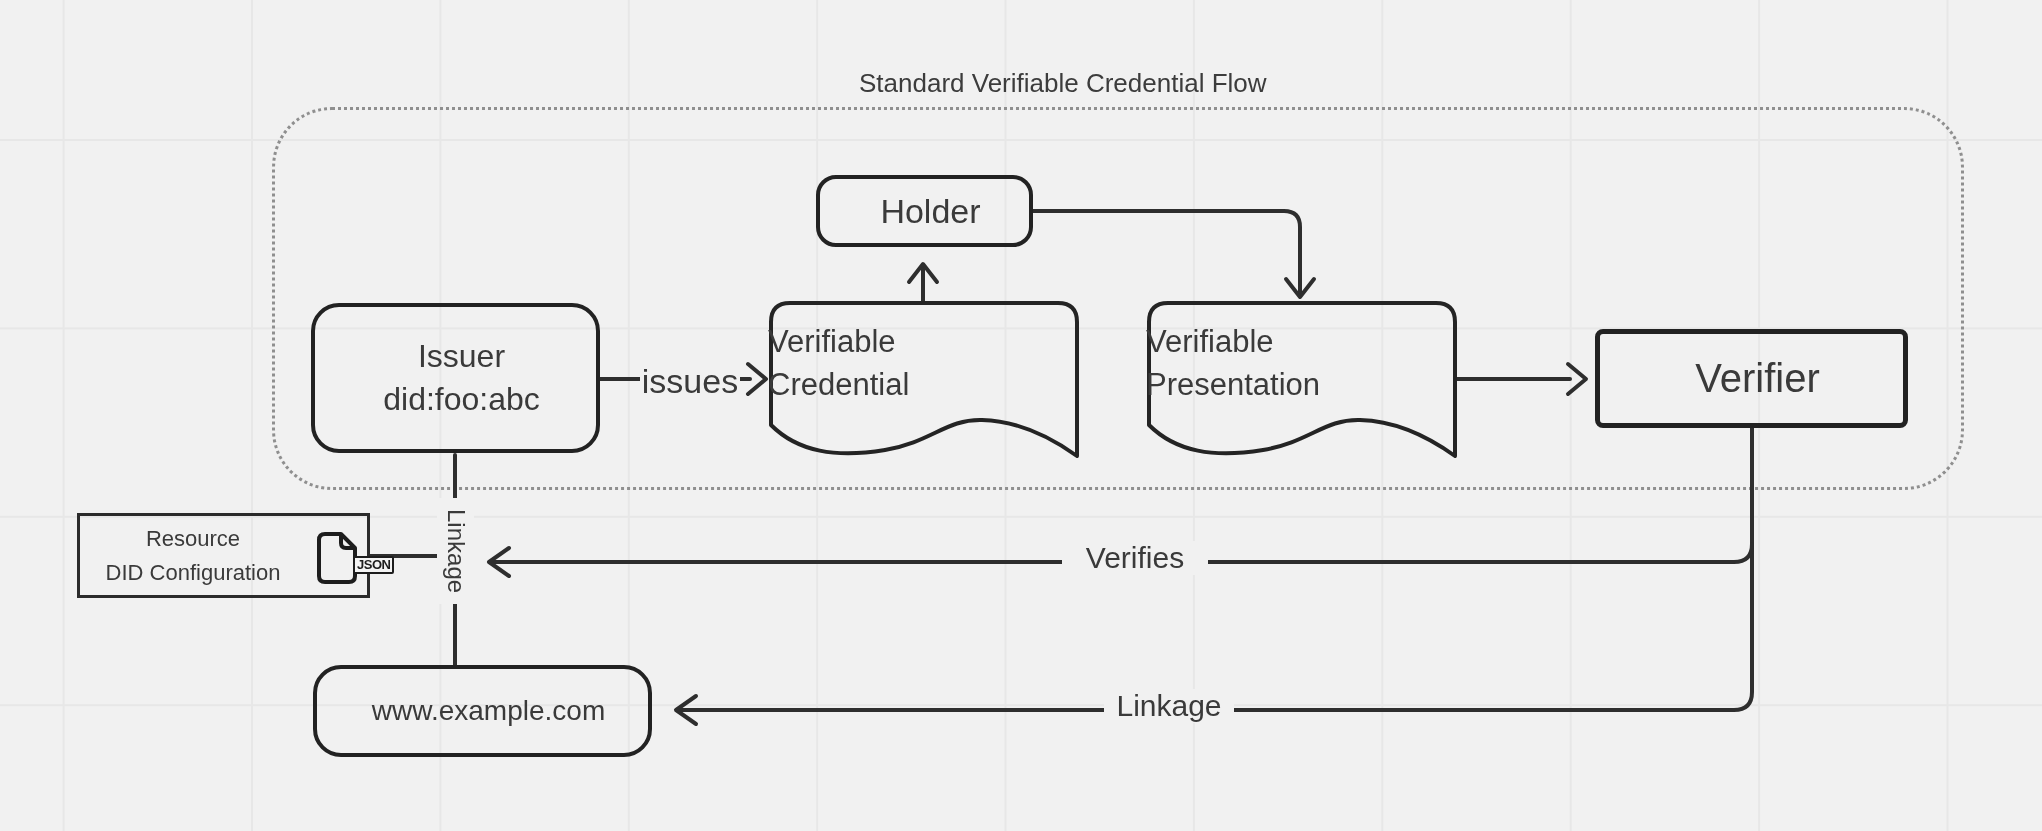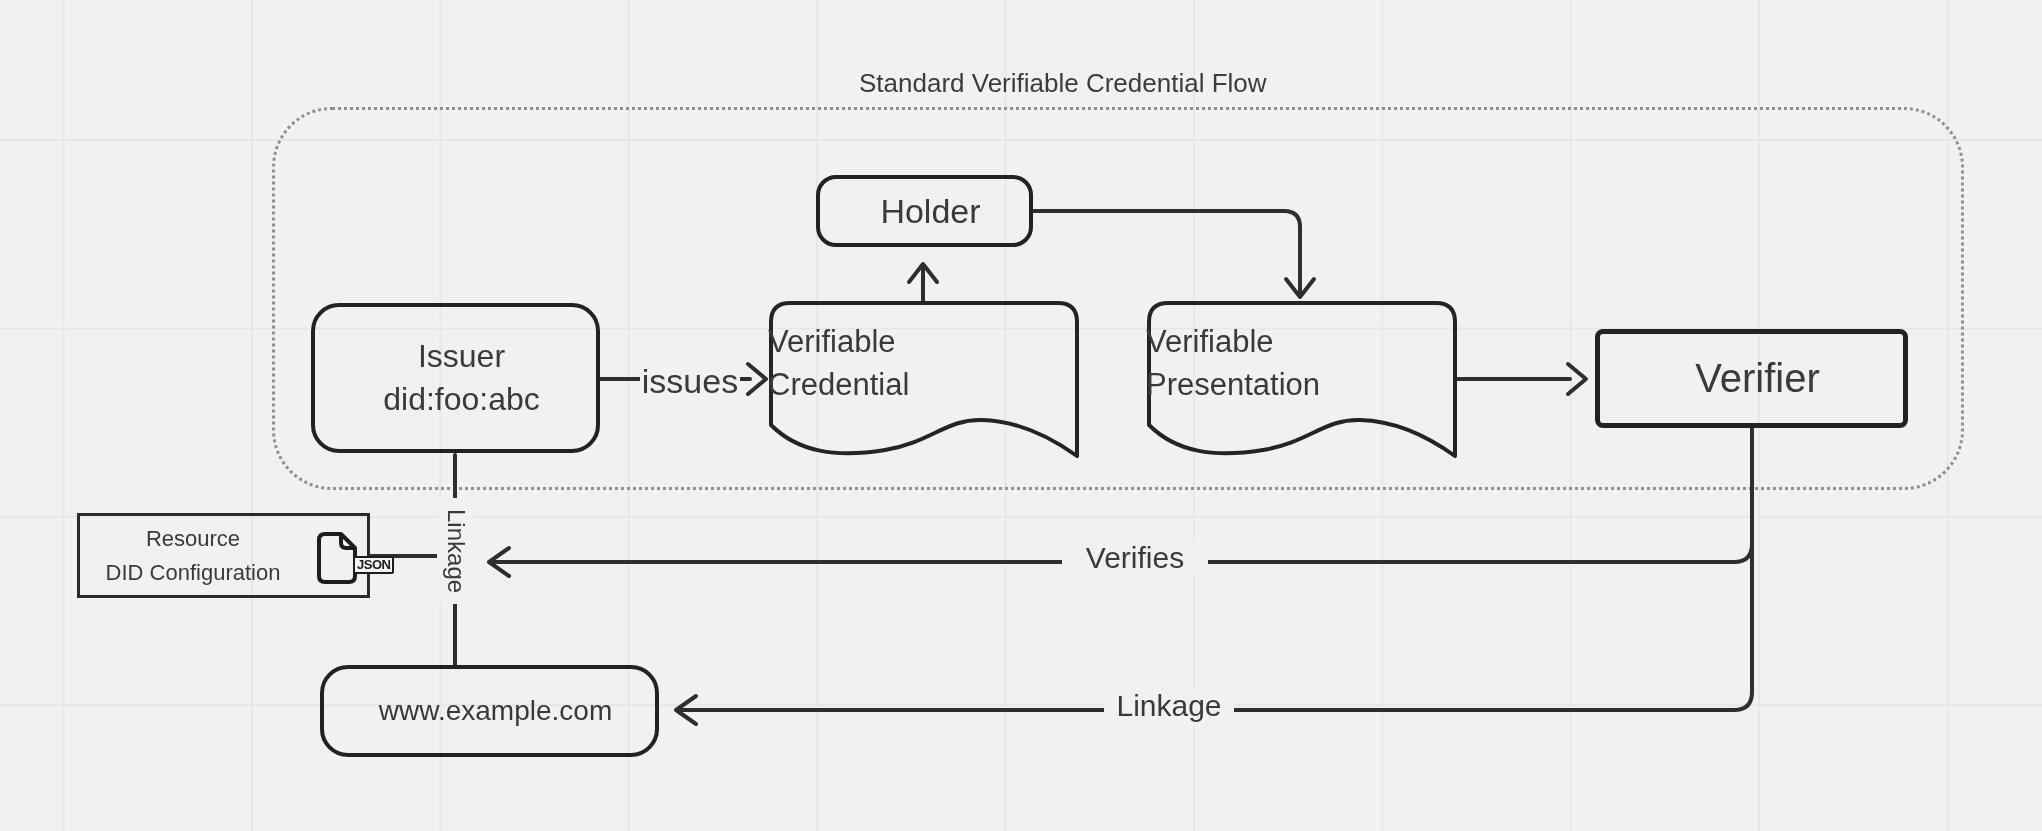--- a/index.html
+++ b/index.html
@@ -35,21 +35,21 @@
     border:4px solid #222;
     display:flex;flex-direction:column;
     align-items:center;justify-content:center;
     text-align:center;
     background:transparent;
     padding-left:12px;
   }
   .holder-node{left:816px;top:175px;width:217px;height:72px;border-radius:20px;font-size:34px;}
   .issuer-node{left:311px;top:303px;width:289px;height:150px;border-radius:28px;font-size:32px;line-height:43px;}
   .verifier-node{left:1595px;top:329px;width:313px;height:99px;border-radius:8px;border-width:5px;font-size:40px;}
-  .website-node{left:320px;top:665px;width:339px;height:92px;border-radius:28px;font-size:28px;}
+  .website-node{left:313px;top:665px;width:339px;height:92px;border-radius:28px;font-size:28px;}
   .did-node{
     left:77px;top:513px;width:293px;height:85px;
     box-sizing:border-box;border:3px solid #2b2b2b;
     background:transparent;
   }
   .did-text{
     position:absolute;left:13px;top:50%;transform:translateY(-50%);
     width:200px;text-align:center;font-size:22px;line-height:34px;
   }
   .did-icon{position:absolute;right:9px;top:15px;width:42px;height:54px;}

